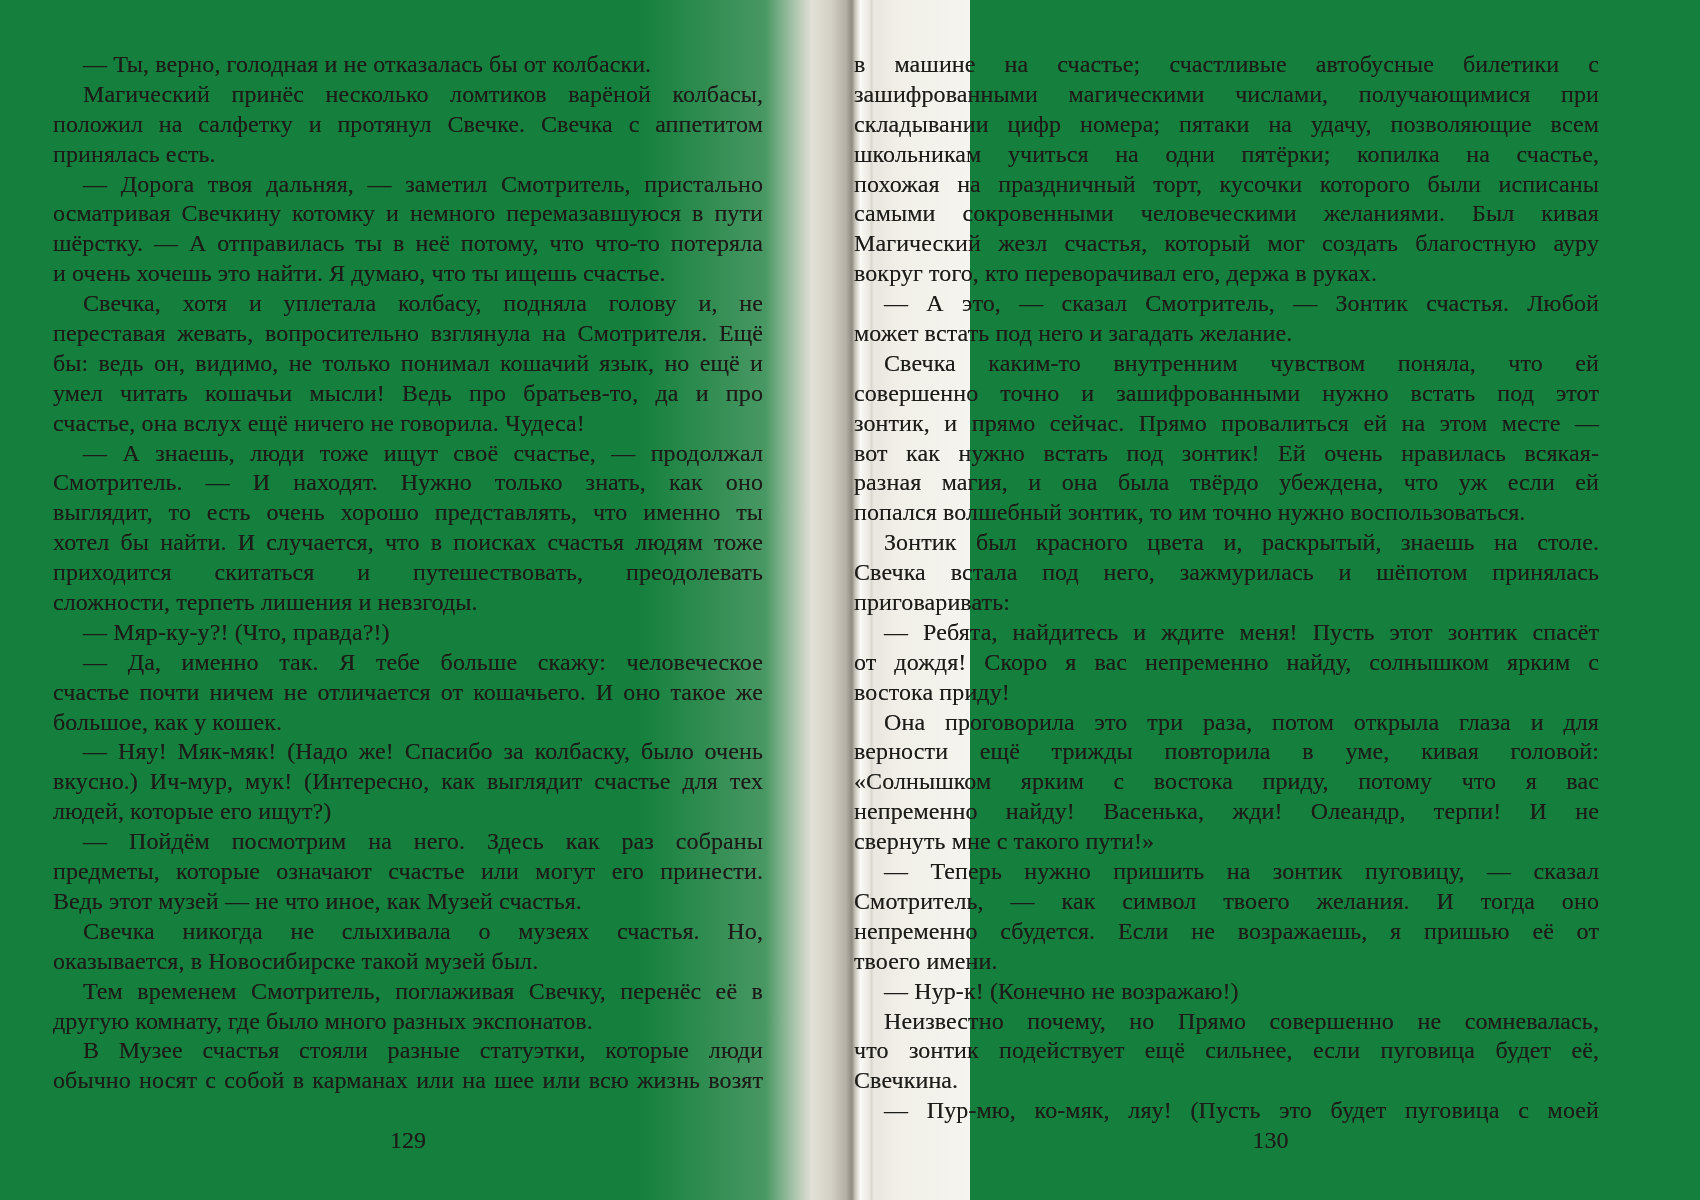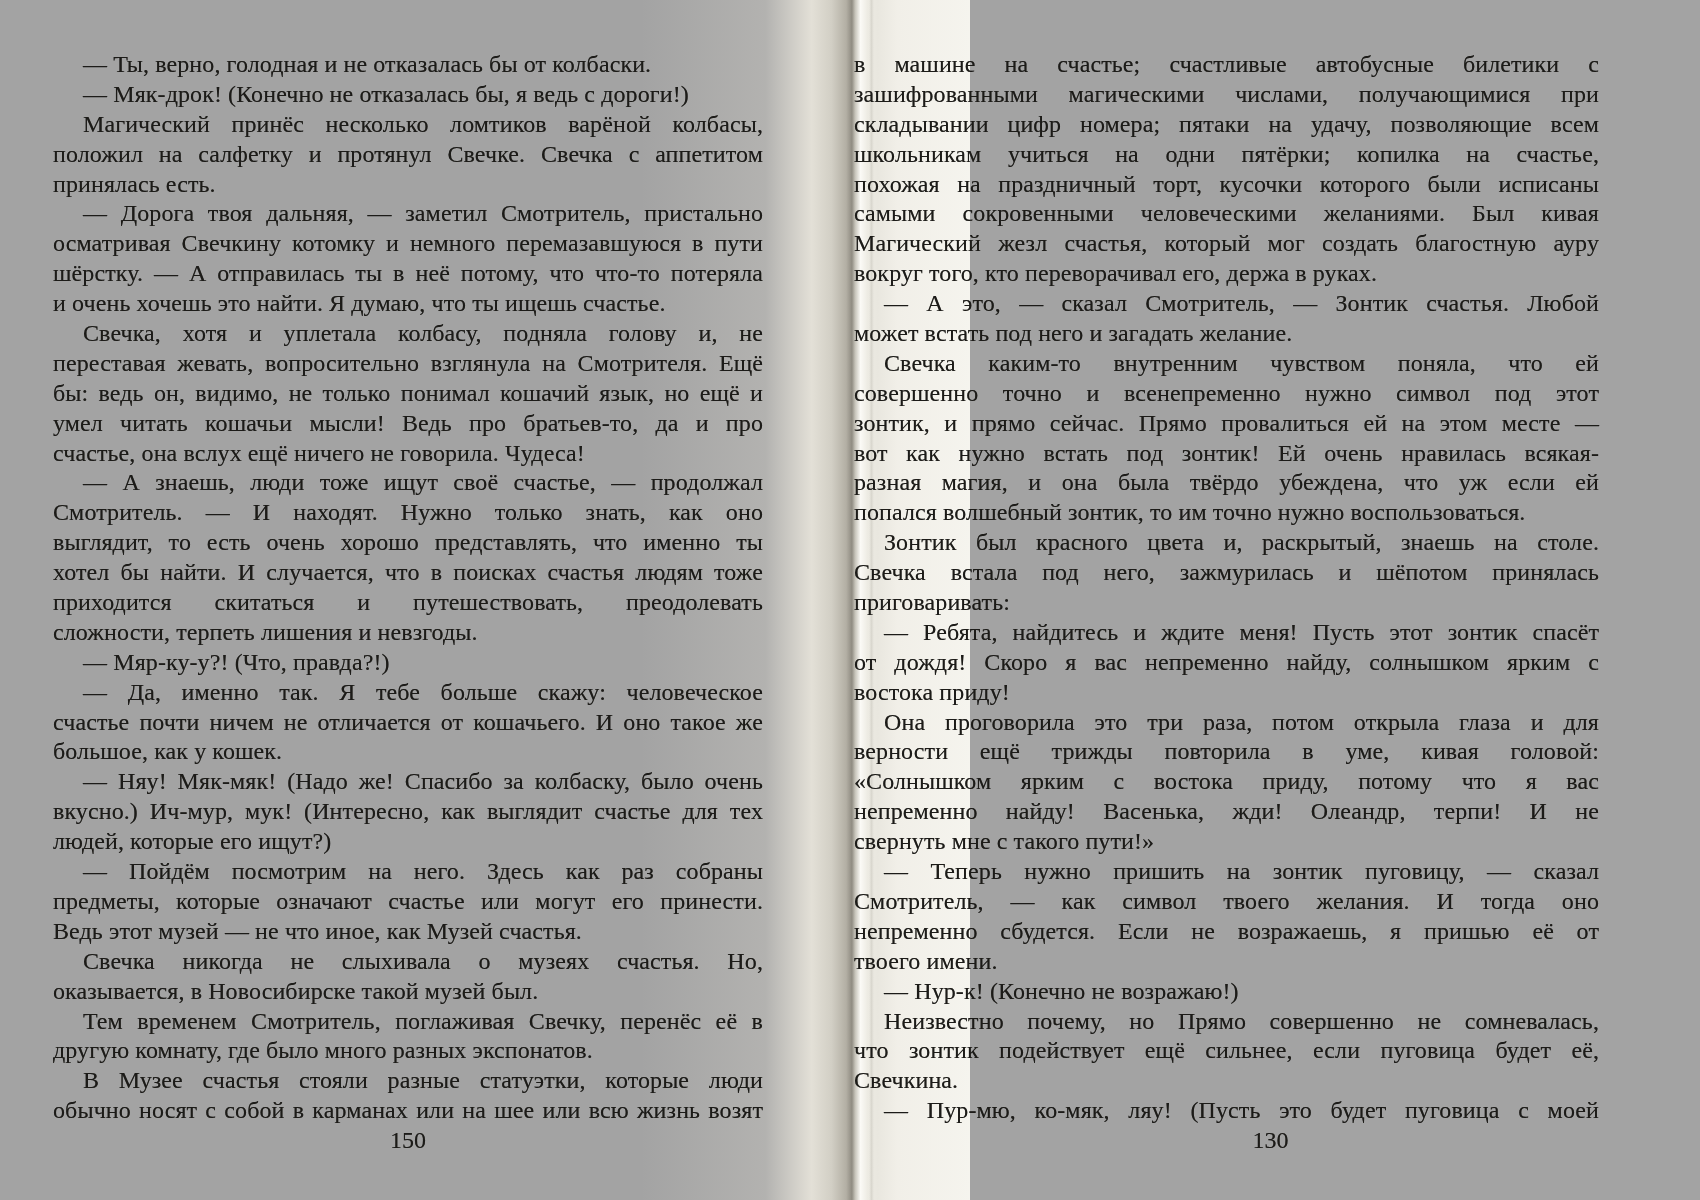--- a/index.html
+++ b/index.html
@@ -75,28 +75,27 @@
     color: #1c1b18;
     font-size: 24px;
     text-shadow: 0 0 0.6px rgba(28,27,24,0.55);
   }
   #page-number-left  { left: 53px;  width: 710px; }
   #page-number-right { left: 898px; width: 745px; }
 </style>
 </head>
 <body style="background: rgb(245, 244, 238);">
 
-<div id="spread" style="background: #a3a3a3;">
+<div id="spread" style="background: #15803d;">
   <div id="gutter"></div>
   <div id="gutter-crease"></div>
 
   <div id="page-left">
     <div id="page-left-text" class="page-text" style="color: rgb(28, 27, 24);">
         <div class="line indent last">— Ты, верно, голодная и не отказалась бы от колбаски.</div>
-        <div class="line indent last">— Мяк-дрок! (Конечно не отказалась бы, я ведь с дороги!)</div>
         <div class="line indent">Магический принёс несколько ломтиков варёной колбасы,</div>
         <div class="line">положил на салфетку и протянул Свечке. Свечка с аппетитом</div>
         <div class="line last">принялась есть.</div>
         <div class="line indent">— Дорога твоя дальняя, — заметил Смотритель, пристально</div>
         <div class="line">осматривая Свечкину котомку и немного перемазавшуюся в пути</div>
         <div class="line">шёрстку. — А отправилась ты в неё потому, что что-то потеряла</div>
         <div class="line last">и очень хочешь это найти. Я думаю, что ты ищешь счастье.</div>
         <div class="line indent">Свечка, хотя и уплетала колбасу, подняла голову и, не</div>
         <div class="line">переставая жевать, вопросительно взглянула на Смотрителя. Ещё</div>
         <div class="line">бы: ведь он, видимо, не только понимал кошачий язык, но ещё и</div>
@@ -118,37 +117,37 @@
         <div class="line indent">— Пойдём посмотрим на него. Здесь как раз собраны</div>
         <div class="line">предметы, которые означают счастье или могут его принести.</div>
         <div class="line last">Ведь этот музей — не что иное, как Музей счастья.</div>
         <div class="line indent">Свечка никогда не слыхивала о музеях счастья. Но,</div>
         <div class="line last">оказывается, в Новосибирске такой музей был.</div>
         <div class="line indent">Тем временем Смотритель, поглаживая Свечку, перенёс её в</div>
         <div class="line last">другую комнату, где было много разных экспонатов.</div>
         <div class="line indent">В Музее счастья стояли разные статуэтки, которые люди</div>
         <div class="line">обычно носят с собой в карманах или на шее или всю жизнь возят</div>
       </div>
-    <div id="page-number-left" class="page-number" style="color: rgb(28, 27, 24);">150</div>
+    <div id="page-number-left" class="page-number" style="color: rgb(28, 27, 24);">129</div>
   </div>
 
   <div id="page-right">
     <div id="page-right-text" class="page-text" style="color: rgb(28, 27, 24);">
         <div class="line">в машине на счастье; счастливые автобусные билетики с</div>
         <div class="line">зашифрованными магическими числами, получающимися при</div>
         <div class="line">складывании цифр номера; пятаки на удачу, позволяющие всем</div>
         <div class="line">школьникам учиться на одни пятёрки; копилка на счастье,</div>
         <div class="line">похожая на праздничный торт, кусочки которого были исписаны</div>
         <div class="line">самыми сокровенными человеческими желаниями. Был кивая</div>
         <div class="line">Магический жезл счастья, который мог создать благостную ауру</div>
         <div class="line last">вокруг того, кто переворачивал его, держа в руках.</div>
         <div class="line indent">— А это, — сказал Смотритель, — Зонтик счастья. Любой</div>
         <div class="line last">может встать под него и загадать желание.</div>
         <div class="line indent">Свечка каким-то внутренним чувством поняла, что ей</div>
-        <div class="line">совершенно точно и всенепременно нужно символ под этот</div>
+        <div class="line">совершенно точно и зашифрованными нужно встать под этот</div>
         <div class="line">зонтик, и прямо сейчас. Прямо провалиться ей на этом месте —</div>
         <div class="line">вот как нужно встать под зонтик! Ей очень нравилась всякая-</div>
         <div class="line">разная магия, и она была твёрдо убеждена, что уж если ей</div>
         <div class="line last">попался волшебный зонтик, то им точно нужно воспользоваться.</div>
         <div class="line indent">Зонтик был красного цвета и, раскрытый, знаешь на столе.</div>
         <div class="line">Свечка встала под него, зажмурилась и шёпотом принялась</div>
         <div class="line last">приговаривать:</div>
         <div class="line indent">— Ребята, найдитесь и ждите меня! Пусть этот зонтик спасёт</div>
         <div class="line">от дождя! Скоро я вас непременно найду, солнышком ярким с</div>
         <div class="line last">востока приду!</div>

